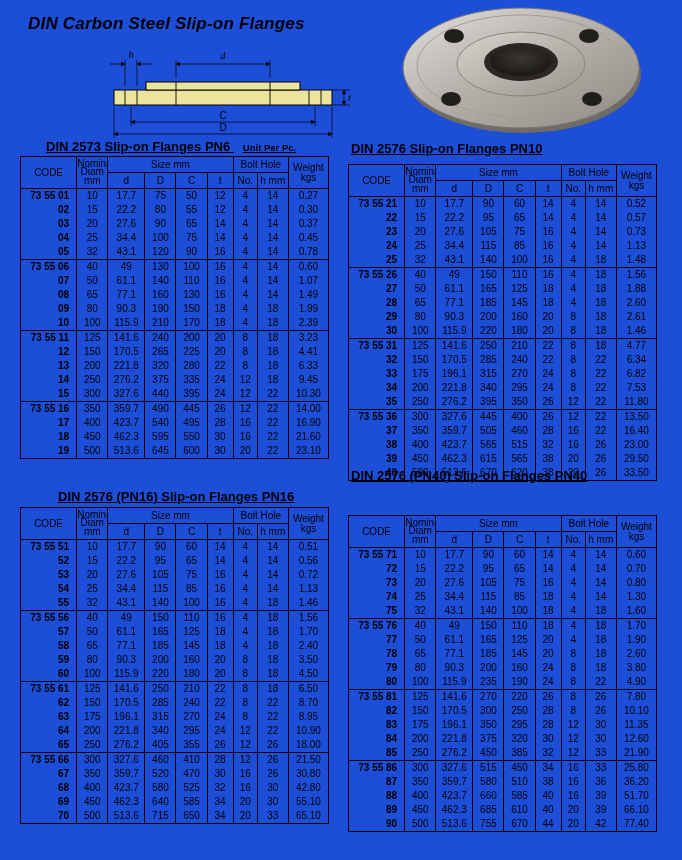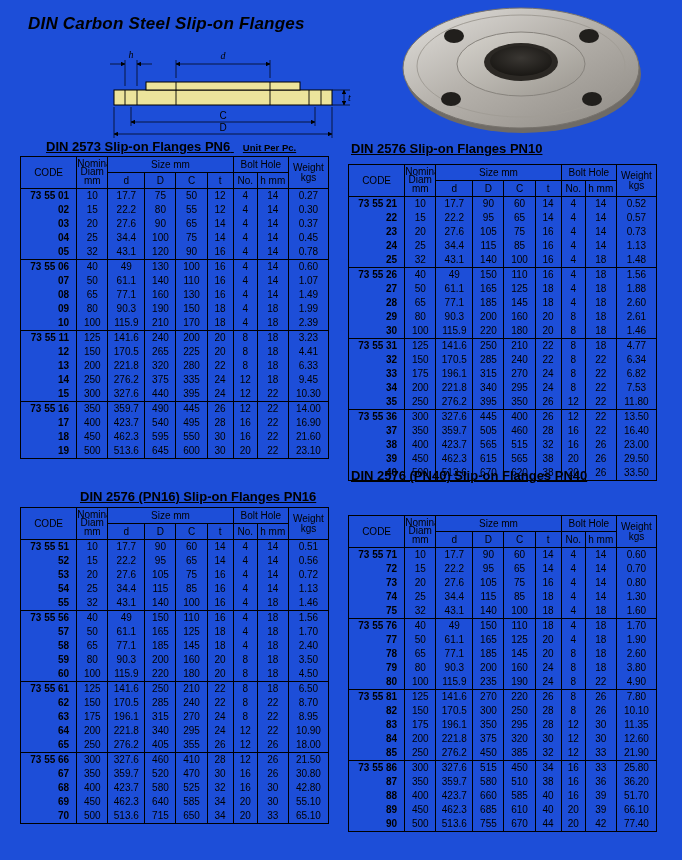--- a/index.html
+++ b/index.html
@@ -6,21 +6,21 @@
   .page{position:relative;width:682px;height:860px;background:#1d4ed8;overflow:hidden;
         font-family:"Liberation Sans", sans-serif;color:#000;}
   .page-title{position:absolute;left:28px;top:14px;font-size:17px;font-weight:bold;
               font-style:italic;letter-spacing:.2px;}
   .drawing{position:absolute;left:92px;top:46px;}
   .photo{position:absolute;left:396px;top:4px;}
   .cap{position:absolute;font-size:13px;font-weight:bold;white-space:nowrap;text-decoration:underline;}
   .cap .unit{font-size:9.5px;font-weight:bold;margin-left:9px;}
   .cap1{left:46px;top:139px;}
   .cap2{left:351px;top:141px;}
-  .cap3{left:32px;top:489px;padding-left:48px;}
+  .cap3{left:10px;top:489px;padding-left:48px;}
   .cap4{left:351px;top:468px;}
   .t1{left:20px;top:156px;}
   .t2{left:348px;top:164px;}
   .t3{left:20px;top:507px;}
   .t4{left:348px;top:515px;}
   table.spec{position:absolute;border-collapse:collapse;table-layout:fixed;width:309px;
              border:1.5px solid #000;}
   table.spec th, table.spec td{border-left:1px solid #000;border-right:1px solid #000;
              padding:0;text-align:center;overflow:hidden;}
   table.spec thead th{border:1px solid #000;font-weight:normal;font-size:10px;height:15px;}

